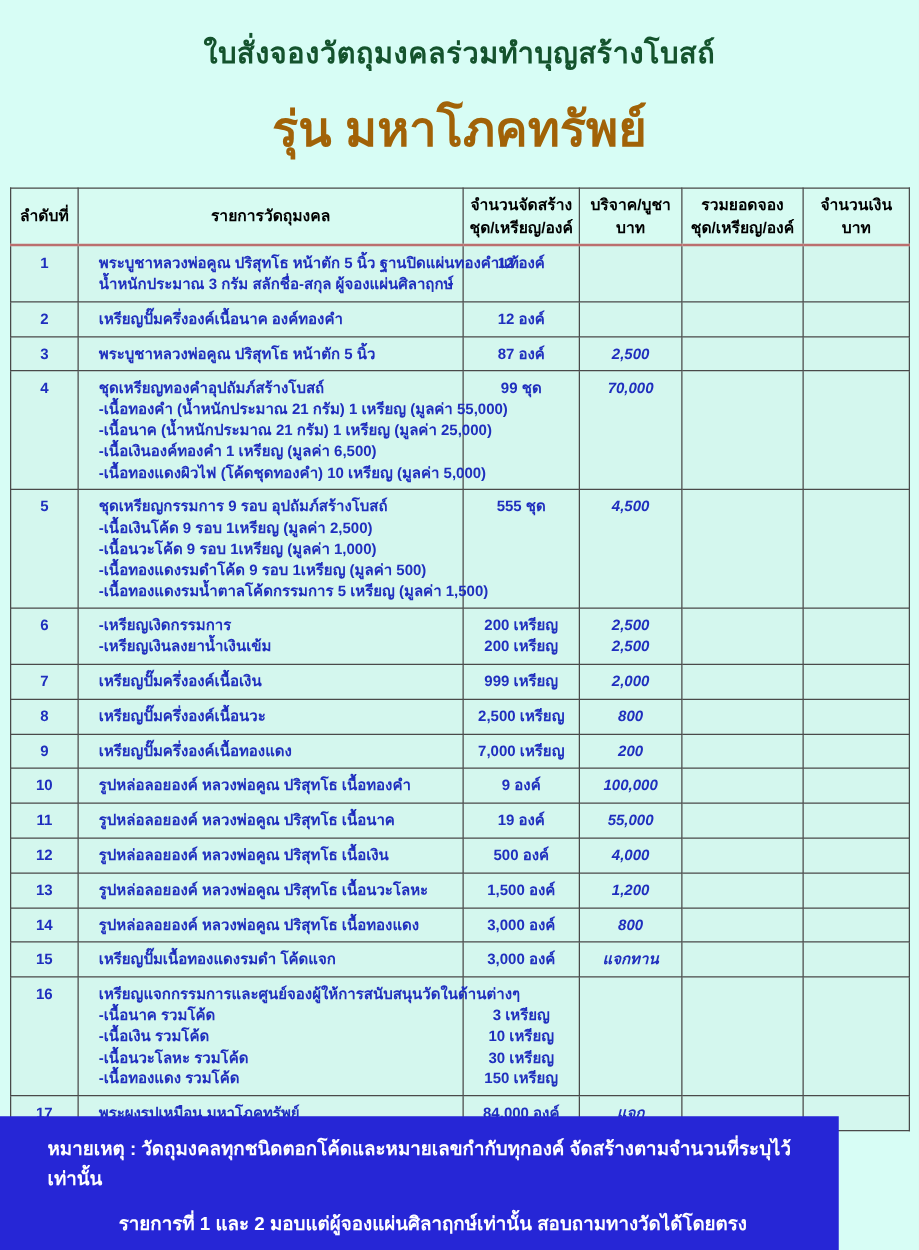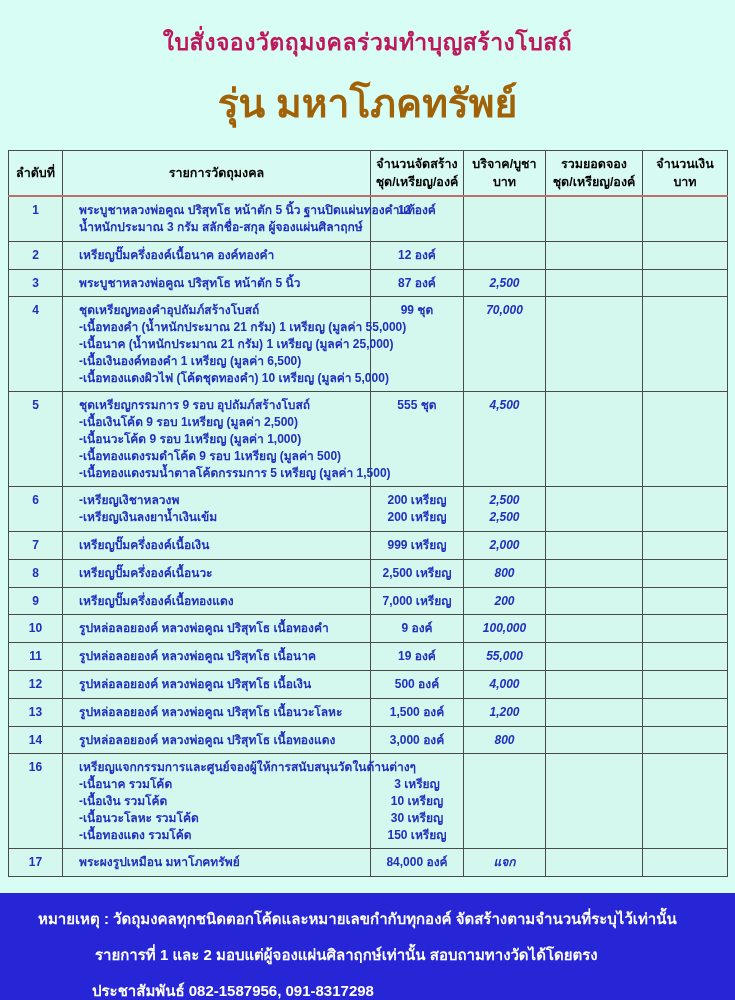--- a/index.html
+++ b/index.html
@@ -4,21 +4,21 @@
 <style>
   html, body { margin:0; padding:0; }
   body {
     width:735px; height:1000px;
     position:relative;
     background:#d7fdf5;
     font-family:"Liberation Sans", sans-serif;
     overflow:hidden;
   }
   .titles { text-align:center; padding-top:24px; }
-  .title-main  { color:#be185d; font-size:23px; font-weight:bold; letter-spacing:0.5px; }
+  .title-main  { color:#14532d; font-size:23px; font-weight:bold; letter-spacing:0.5px; }
   .title-edition { color:#a16207; font-size:39px; font-weight:bold; margin-top:12px; }
   .title-sub   { color:#000000; font-size:21px; font-weight:bold; margin-top:16px; }
 
   table.order-table {
     position:absolute; left:8px; top:150px; width:719px;
     border-collapse:collapse; table-layout:fixed;
     background:#d4f7ee;
     padding-left:37px;
   }
   .order-table th, .order-table td { border:1px solid #4a4a4a; }
@@ -33,21 +33,21 @@
     vertical-align:top; padding:5px 3px; line-height:1.4;
   }
   td.cell-num    { text-align:center; }
   td.cell-name   { text-align:left; padding-left:16px; }
   td.cell-qty    { text-align:center;margin-top:36px; }
   td.cell-price  { text-align:center;font-style:italic; }
   td.cell-empty  { }
   .cell-line { white-space:nowrap; }
 
   .footer {
-    position:absolute; left:0; top:893px; width:735px; height:107px;
+    position:absolute; left:0; top:893px; width:671px; height:107px;
     background:#2626d6; color:#ffffff; font-weight:bold; font-size:15px;
   }
   .footer .note-line-1 { margin:14px 0 0 38px; }
   .footer .note-line-2 { margin:12px 0 0 95px; }
   .footer .note-line-3 { margin:12px 0 0 92px; }
 </style>
 </head>
 <body>
 
 <div class="titles">
@@ -163,21 +163,21 @@
         </td>
         <td class="cell-price">
           <div class="cell-line">4,500</div>
         </td>
         <td class="cell-empty"></td>
         <td class="cell-empty"></td>
       </tr>
       <tr>
         <td class="cell-num">6</td>
         <td class="cell-name">
-          <div class="cell-line">-เหรียญเงิชาหลวงพ</div>
+          <div class="cell-line">-เหรียญเงิดกรรมการ</div>
           <div class="cell-line">-เหรียญเงินลงยาน้ำเงินเข้ม</div>
         </td>
         <td class="cell-qty">
           <div class="cell-line">200 เหรียญ</div>
           <div class="cell-line">200 เหรียญ</div>
         </td>
         <td class="cell-price">
           <div class="cell-line">2,500</div>
           <div class="cell-line">2,500</div>
         </td>
@@ -285,20 +285,34 @@
       <tr>
         <td class="cell-num">14</td>
         <td class="cell-name">
           <div class="cell-line">รูปหล่อลอยองค์ หลวงพ่อคูณ ปริสุทโธ เนื้อทองแดง</div>
         </td>
         <td class="cell-qty">
           <div class="cell-line">3,000 องค์</div>
         </td>
         <td class="cell-price">
           <div class="cell-line">800</div>
+        </td>
+        <td class="cell-empty"></td>
+        <td class="cell-empty"></td>
+      </tr>
+      <tr>
+        <td class="cell-num">15</td>
+        <td class="cell-name">
+          <div class="cell-line">เหรียญปั๊มเนื้อทองแดงรมดำ โค้ดแจก</div>
+        </td>
+        <td class="cell-qty">
+          <div class="cell-line">3,000 องค์</div>
+        </td>
+        <td class="cell-price">
+          <div class="cell-line">แจกทาน</div>
         </td>
         <td class="cell-empty"></td>
         <td class="cell-empty"></td>
       </tr>
       <tr>
         <td class="cell-num">16</td>
         <td class="cell-name">
           <div class="cell-line">เหรียญแจกกรรมการและศูนย์จองผู้ให้การสนับสนุนวัดในด้านต่างๆ</div>
           <div class="cell-line">-เนื้อนาค รวมโค้ด</div>
           <div class="cell-line">-เนื้อเงิน รวมโค้ด</div>

